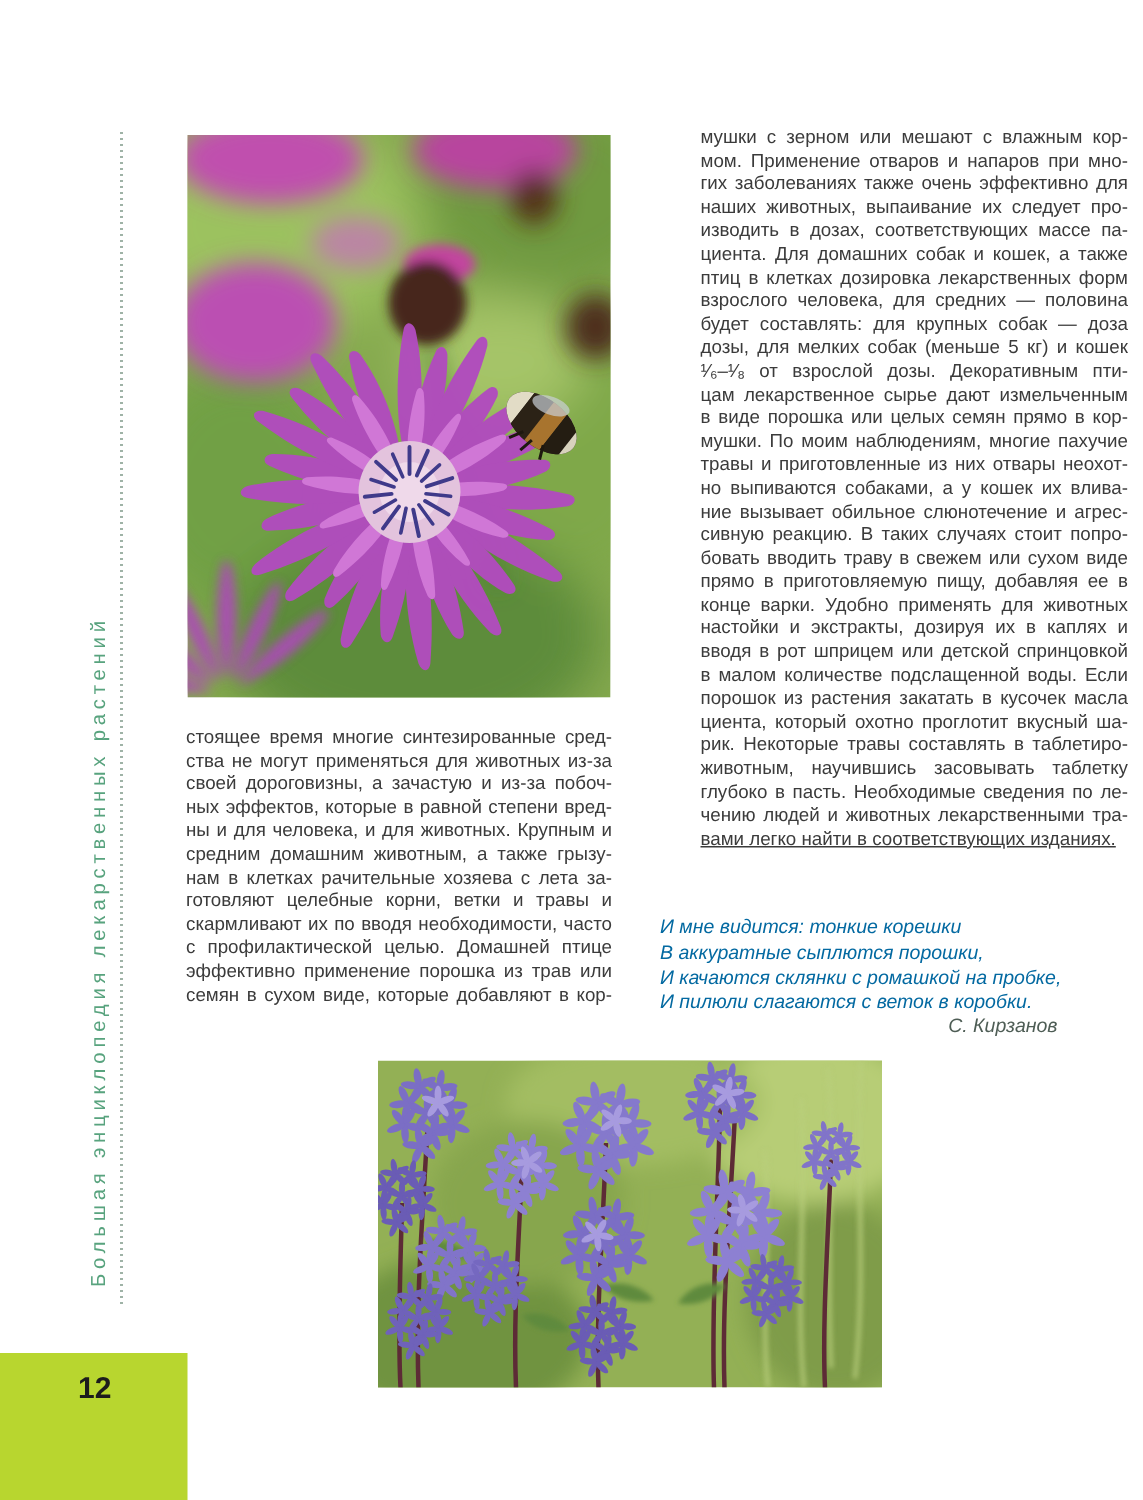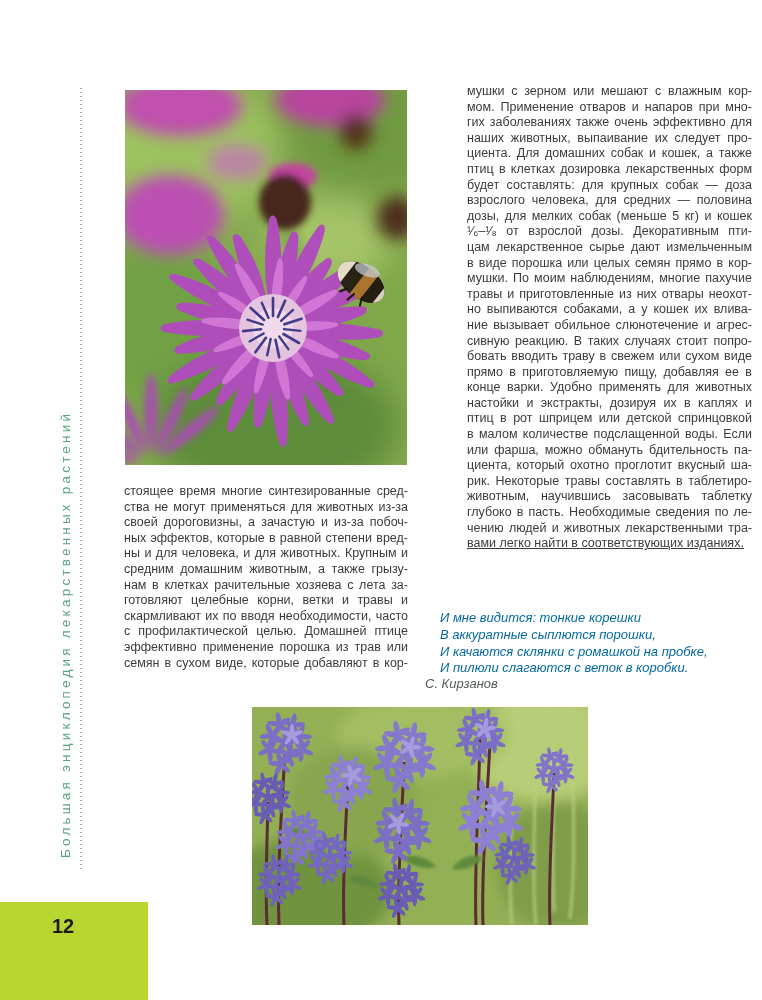--- a/index.html
+++ b/index.html
@@ -11,41 +11,41 @@
   .dotted-rule{
     position:absolute;left:80px;top:88px;width:2px;height:782px;
     background:repeating-linear-gradient(to bottom,#9fb3a7 0 1.3px,transparent 1.3px 4px);
   }
   .sidebar-title{
     position:absolute;left:57px;top:858px;height:17px;line-height:17px;
     transform:rotate(-90deg);transform-origin:0 0;
     white-space:nowrap;font-size:13.5px;letter-spacing:3.2px;color:#58a37e;
   }
   .pagenum-box{
-    position:absolute;left:0;top:902px;width:148px;height:98px;background:#b8d62f;
+    position:absolute;left:0;top:902px;width:125px;height:98px;background:#b8d62f;
   }
   .pagenum-box span{
     display:block;margin:13px 0 0 52px;font-size:20px;font-weight:bold;color:#1c1c1c;
   }
   
   figure{margin:0;padding:0;position:absolute;}
   .photo-top{left:125px;top:90px;width:282px;height:375px;}
   .photo-bottom{left:252px;top:707px;width:336px;height:218px;}
   figure svg{display:block;width:100%;height:100%;}
   
   .col{position:absolute;color:#3b3b3b;font-size:12.5px;line-height:15.6px;}
   .col-left{left:124px;top:484px;width:284px;}
   .col-right{left:447px;top:84px;width:285px;margin-left:20px;}
   .tline{text-align:justify;text-align-last:justify;white-space:normal;}
   .tline-last{text-align-last:left;text-decoration:underline;}
   
   .poem{position:absolute;left:440px;top:610px;width:272px;
         color:#0369a1;font-style:italic;font-size:13px;line-height:16.8px;}
   .attribution{position:absolute;left:425px;top:676px;width:280px;
-        font-style:italic;font-size:13px;color:#4e5d55;}
+        text-align:right;font-style:italic;font-size:13px;color:#4e5d55;}
 </style>
 </head>
 <body>
 
 <div class="page">
 
   <div class="dotted-rule"></div>
 
   <div class="sidebar-title">Большая энциклопедия лекарственных растений</div>
 
@@ -196,40 +196,41 @@
       <div class="tline">с профилактической целью. Домашней птице</div>
       <div class="tline">эффективно применение порошка из трав или</div>
       <div class="tline">семян в сухом виде, которые добавляют в кор-</div>
     </div>
 
   <div class="col col-right">
       <div class="tline">мушки с зерном или мешают с влажным кор-</div>
       <div class="tline">мом. Применение отваров и напаров при мно-</div>
       <div class="tline">гих заболеваниях также очень эффективно для</div>
       <div class="tline">наших животных, выпаивание их следует про-</div>
+      <div class="tline">изводить в дозах, соответствующих массе па-</div>
       <div class="tline">циента. Для домашних собак и кошек, а также</div>
       <div class="tline">птиц в клетках дозировка лекарственных форм</div>
+      <div class="tline">взрослого человека, для средних — половина</div>
       <div class="tline">будет составлять: для крупных собак — доза</div>
-      <div class="tline">взрослого человека, для средних — половина</div>
       <div class="tline">дозы, для мелких собак (меньше 5 кг) и кошек</div>
       <div class="tline">¹⁄₆–¹⁄₈ от взрослой дозы. Декоративным пти-</div>
       <div class="tline">цам лекарственное сырье дают измельченным</div>
       <div class="tline">в виде порошка или целых семян прямо в кор-</div>
       <div class="tline">мушки. По моим наблюдениям, многие пахучие</div>
       <div class="tline">травы и приготовленные из них отвары неохот-</div>
       <div class="tline">но выпиваются собаками, а у кошек их влива-</div>
       <div class="tline">ние вызывает обильное слюнотечение и агрес-</div>
       <div class="tline">сивную реакцию. В таких случаях стоит попро-</div>
       <div class="tline">бовать вводить траву в свежем или сухом виде</div>
       <div class="tline">прямо в приготовляемую пищу, добавляя ее в</div>
       <div class="tline">конце варки. Удобно применять для животных</div>
       <div class="tline">настойки и экстракты, дозируя их в каплях и</div>
-      <div class="tline">птиц в рот шприцем или детской спринцовкой</div>
+      <div class="tline">вводя в рот шприцем или детской спринцовкой</div>
       <div class="tline">в малом количестве подслащенной воды. Если</div>
-      <div class="tline">или фарша, можно обмануть бдительность па-</div>
+      <div class="tline">порошок из растения закатать в кусочек масла</div>
       <div class="tline">циента, который охотно проглотит вкусный ша-</div>
       <div class="tline">рик. Некоторые травы составлять в таблетиро-</div>
       <div class="tline">животным, научившись засовывать таблетку</div>
       <div class="tline">глубоко в пасть. Необходимые сведения по ле-</div>
       <div class="tline">чению людей и животных лекарственными тра-</div>
       <div class="tline tline-last">вами легко найти в соответствующих изданиях.</div>
     </div>
 
   <div class="poem">
       <div class="pline">И мне видится: тонкие корешки</div>

